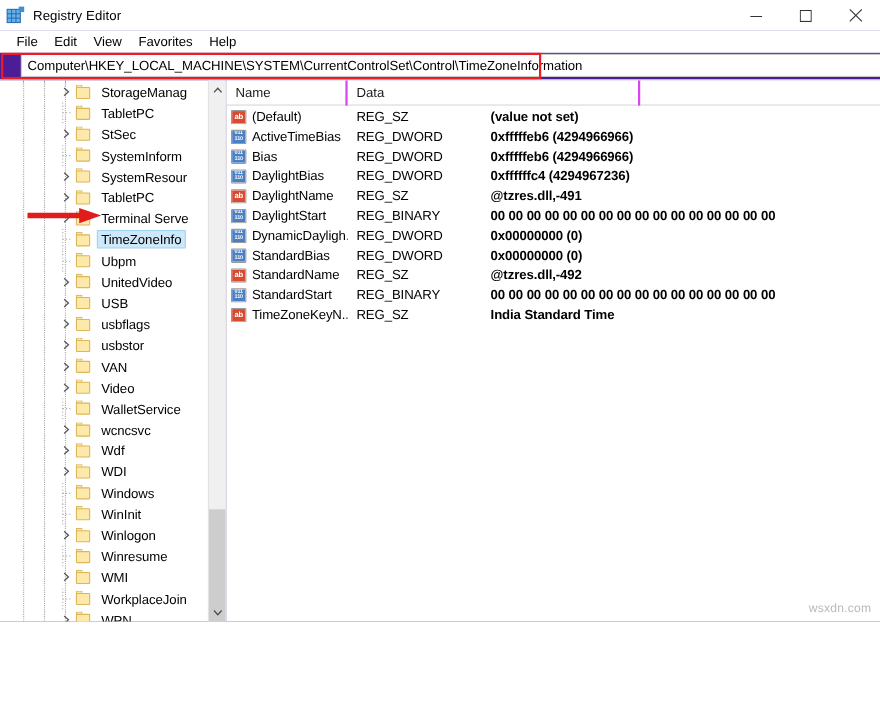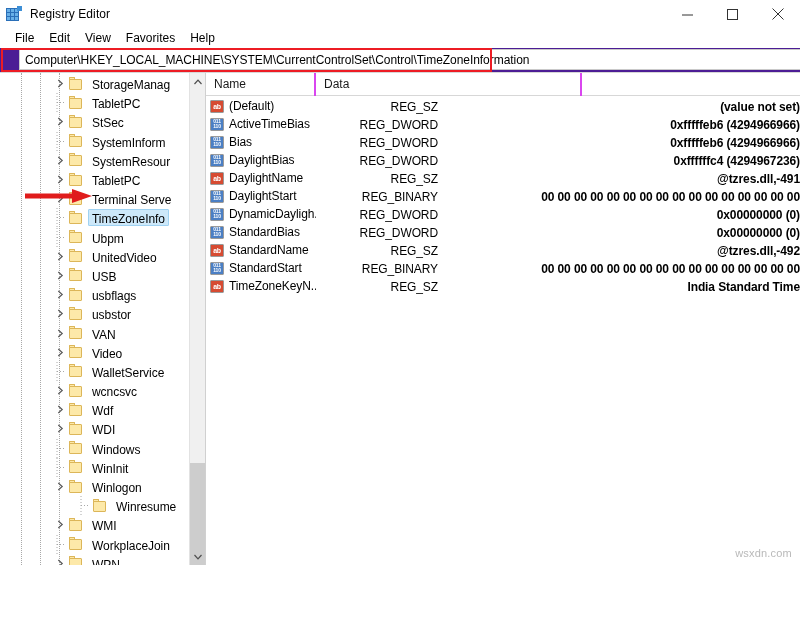--- a/index.html
+++ b/index.html
@@ -239,21 +239,21 @@
     padding-left: 8px;
     font-size: 12px;
     color: #1a1a1a;
     border-right: 2px solid #d946ef;
   }
   .lv-col.c-name { width: 110px; flex: 0 0 110px; }
   .lv-col.c-type { width: 122px; flex: 0 0 122px; }
   .lv-col.c-data { width: 266px; flex: 0 0 266px; }
   .lv-col.c-pad  { flex: 1 1 auto; border-right: none; }
 
-  .lv-rows { padding-top: 1px; text-align: right; }
+  .lv-rows { padding-top: 1px; }
   .lvrow {
     height: 18px;
     display: flex;
     align-items: center;
     white-space: nowrap;
   }
   .cell-name {
     width: 110px; flex: 0 0 110px;
     display: flex; align-items: center;
     padding-left: 4px;
@@ -634,21 +634,21 @@
               <svg width="7" height="9" viewBox="0 0 7 9">
                 <path d="M1.3 1 L5.2 4.5 L1.3 8" fill="none" stroke="#5a5a5a" stroke-width="1.2"></path>
               </svg>
             </div>
             <div class="folder">
               <div class="f-tab"></div>
               <div class="f-body"></div>
             </div>
             <span class="tlabel-bg"><span class="tlabel">Winlogon</span></span>
           </div>
-          <div class="trow" style="padding-left: 52px; margin-left: 24px;">
+          <div class="trow" style="padding-left: 52px;">
             <div class="twist">
               <svg width="10" height="19" viewBox="0 0 10 19">
                 <line x1="2" y1="0" x2="2" y2="19" stroke="#a8a8a8" stroke-width="1" stroke-dasharray="1 2"></line>
                 <line x1="2" y1="9.5" x2="9" y2="9.5" stroke="#a8a8a8" stroke-width="1" stroke-dasharray="1 2"></line>
               </svg>
             </div>
             <div class="folder">
               <div class="f-tab"></div>
               <div class="f-body"></div>
             </div>

